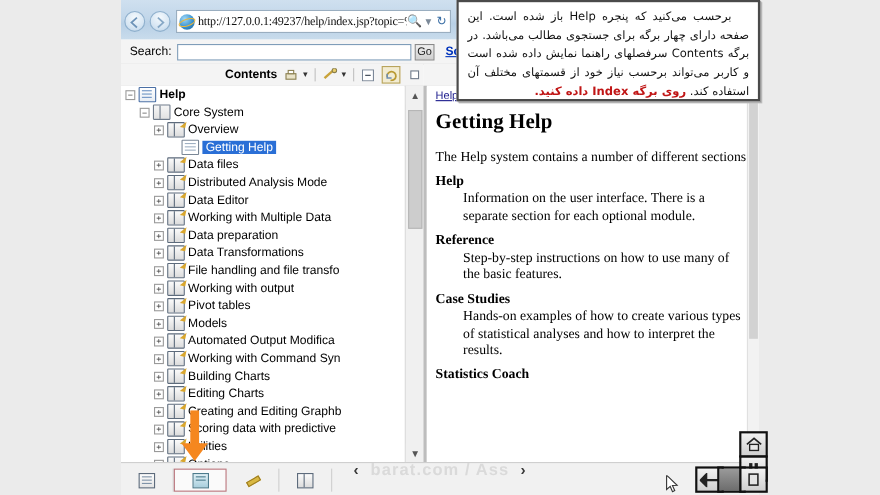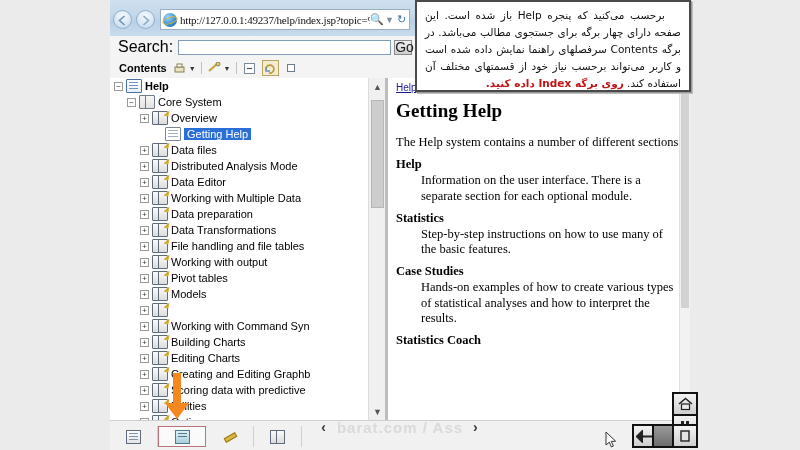--- a/index.html
+++ b/index.html
@@ -66,41 +66,41 @@
     border:1.5px solid #e8b53c;border-radius:50%;transform:rotate(-18deg);
     box-sizing:border-box;
   }
 
   
   .search-strip{
     position:absolute;left:0;top:36px;width:580px;height:22px;
     background:#f4f4f4;border-bottom:1px solid #d3d3d3;
     display:flex;align-items:center;
   }
-  .search-label{margin-left:8px;font-size:16px;color:#000;}
+  .search-label{margin-left:8px;font-size:11px;color:#000;}
   #search-input{
     width:213px;height:15px;margin-left:5px;
     border:1px solid #7f9db9;background:#fff;box-sizing:border-box;
     font-family:"Liberation Sans",sans-serif;font-size:11px;padding:0 2px;
   }
   #go-button{
-    margin-left:3px;width:18px;height:15px;font-size:14px;line-height:13px;
+    margin-left:3px;width:18px;height:15px;font-size:10px;line-height:13px;
     background:linear-gradient(180deg,#f0f0f0,#cfcfcf);
     border:1px solid #8a8a8a;box-sizing:border-box;text-align:center;
     color:#222;cursor:pointer;padding:0;
     font-family:"Liberation Sans",sans-serif;
   }
   .scope-link{margin-left:10px;color:#0033bb;text-decoration:underline;font-weight:bold;font-size:11px;}
   .scope-value{margin-left:4px;font-size:11px;}
 
   
   .contents-bar{
     position:absolute;left:0;top:58px;width:275px;height:20px;
     background:#f4f4f4;border-bottom:1px solid #c8c8c8;
-    display:flex;align-items:center;
+    display:flex;align-items:center;justify-content:flex-end;
   }
   .contents-title{margin-left:9px;font-weight:bold;font-size:11px;}
   .tb-btn{
     width:17px;height:16px;margin-left:4px;position:relative;
     display:flex;align-items:center;justify-content:center;cursor:pointer;
   }
   .tb-btn.active{border:1px solid #b8a45c;background:#f2ecd2;box-sizing:border-box;}
   .tb-caret{font-size:7px;color:#333;margin-left:1px;cursor:pointer;}
   .tb-div{width:1px;height:12px;background:#c0c0c0;margin-left:5px;}
   .right-pane-topbar{
@@ -416,40 +416,41 @@
         <span class="tree-label">Data preparation</span>
       </div>
       <div class="tree-row" style="padding-left: 30px;">
         <span class="tw">+</span>
         <span class="ico ico-topic"></span>
         <span class="tree-label">Data Transformations</span>
       </div>
       <div class="tree-row" style="padding-left: 30px;">
         <span class="tw">+</span>
         <span class="ico ico-topic"></span>
-        <span class="tree-label">File handling and file tables</span>
+        <span class="tree-label">File handling and file transfo</span>
       </div>
       <div class="tree-row" style="padding-left: 30px;">
         <span class="tw">+</span>
         <span class="ico ico-topic"></span>
         <span class="tree-label">Working with output</span>
       </div>
       <div class="tree-row" style="padding-left: 30px;">
         <span class="tw">+</span>
         <span class="ico ico-topic"></span>
         <span class="tree-label">Pivot tables</span>
       </div>
       <div class="tree-row" style="padding-left: 30px;">
         <span class="tw">+</span>
         <span class="ico ico-topic"></span>
         <span class="tree-label">Models</span>
       </div>
       <div class="tree-row" style="padding-left: 30px;">
         <span class="tw">+</span>
         <span class="ico ico-topic"></span>
+        <span class="tree-label">Automated Output Modifica</span>
       </div>
       <div class="tree-row" style="padding-left: 30px;">
         <span class="tw">+</span>
         <span class="ico ico-topic"></span>
         <span class="tree-label">Working with Command Syn</span>
       </div>
       <div class="tree-row" style="padding-left: 30px;">
         <span class="tw">+</span>
         <span class="ico ico-topic"></span>
         <span class="tree-label">Building Charts</span>
@@ -492,21 +493,21 @@
   <div class="content-pane">
     <div class="breadcrumb">
       <a href="#">Help</a><span class="sep">&gt;</span><a href="#">Core System</a>
     </div>
     <h1 class="doc-title">Getting Help</h1>
     <p class="doc-p">The Help system contains a number of different sections.</p>
 
     <div id="sections-host">
         <div class="dt">Help</div>
         <div class="dd"><span>Information on the user interface. There is a separate section for each optional module.</span></div>
-        <div class="dt">Statistics</div>
+        <div class="dt">Reference</div>
         <div class="dd"><span>Step-by-step instructions on how to use many of the basic features.</span></div>
         <div class="dt">Case Studies</div>
         <div class="dd"><span>Hands-on examples of how to create various types of statistical analyses and how to interpret the results.</span></div>
         <div class="dt">Statistics Coach</div>
       </div>
 
     <div class="content-sb">
       <div class="ct"></div>
     </div>
   </div>

